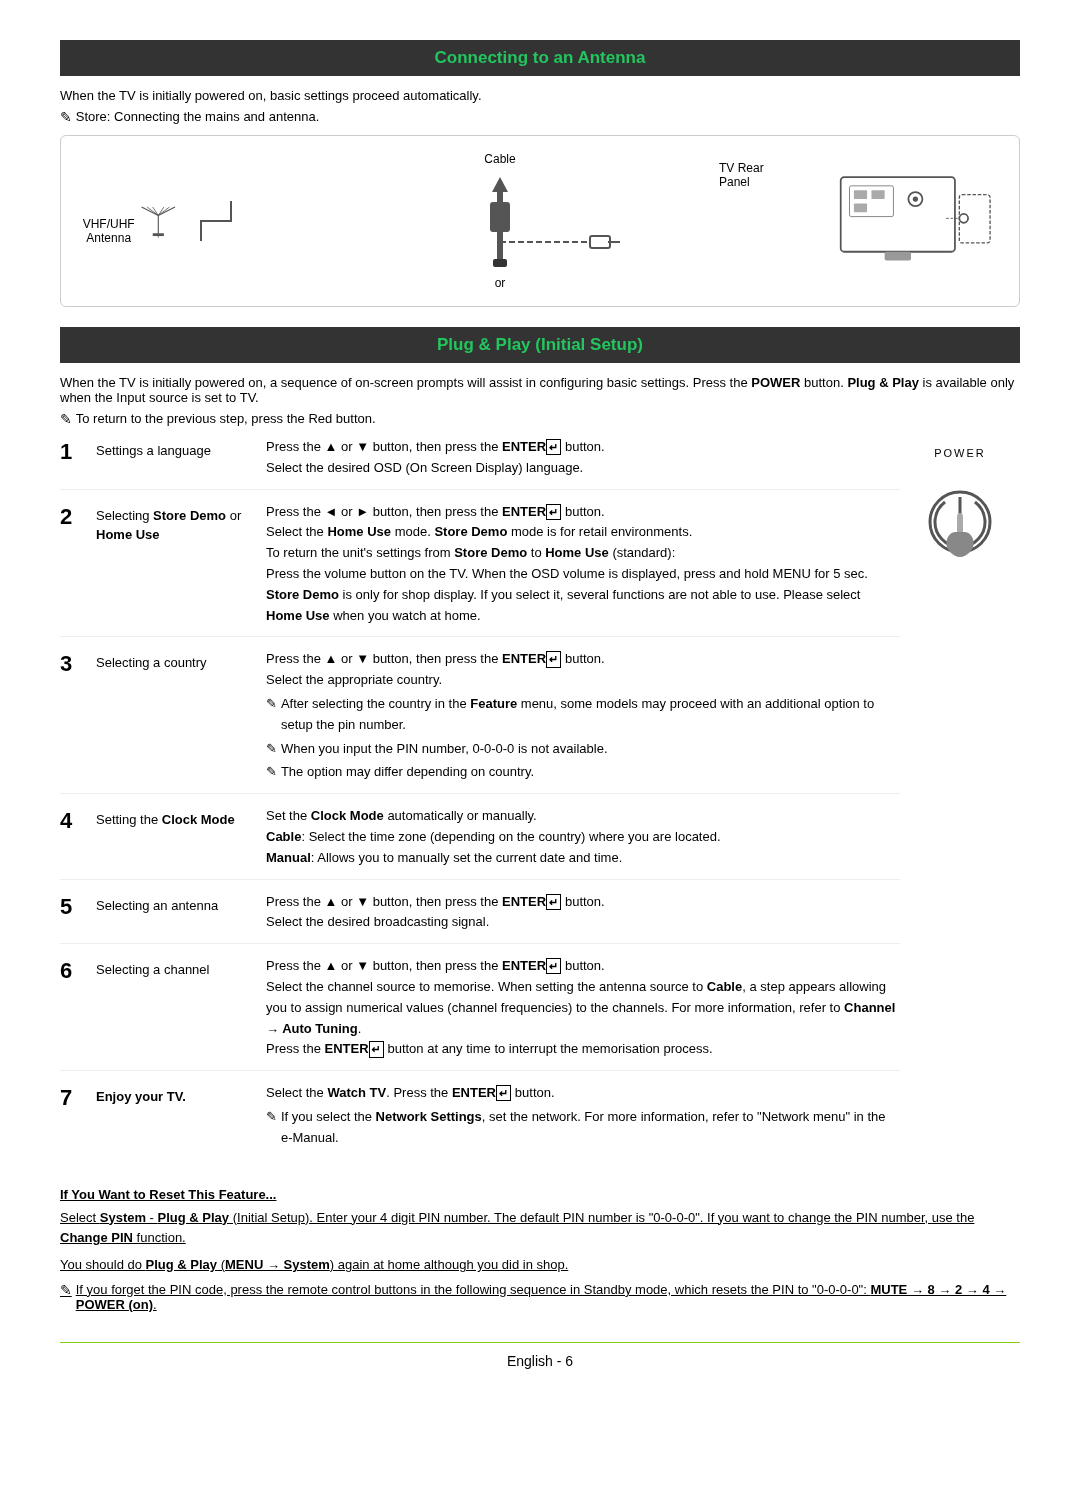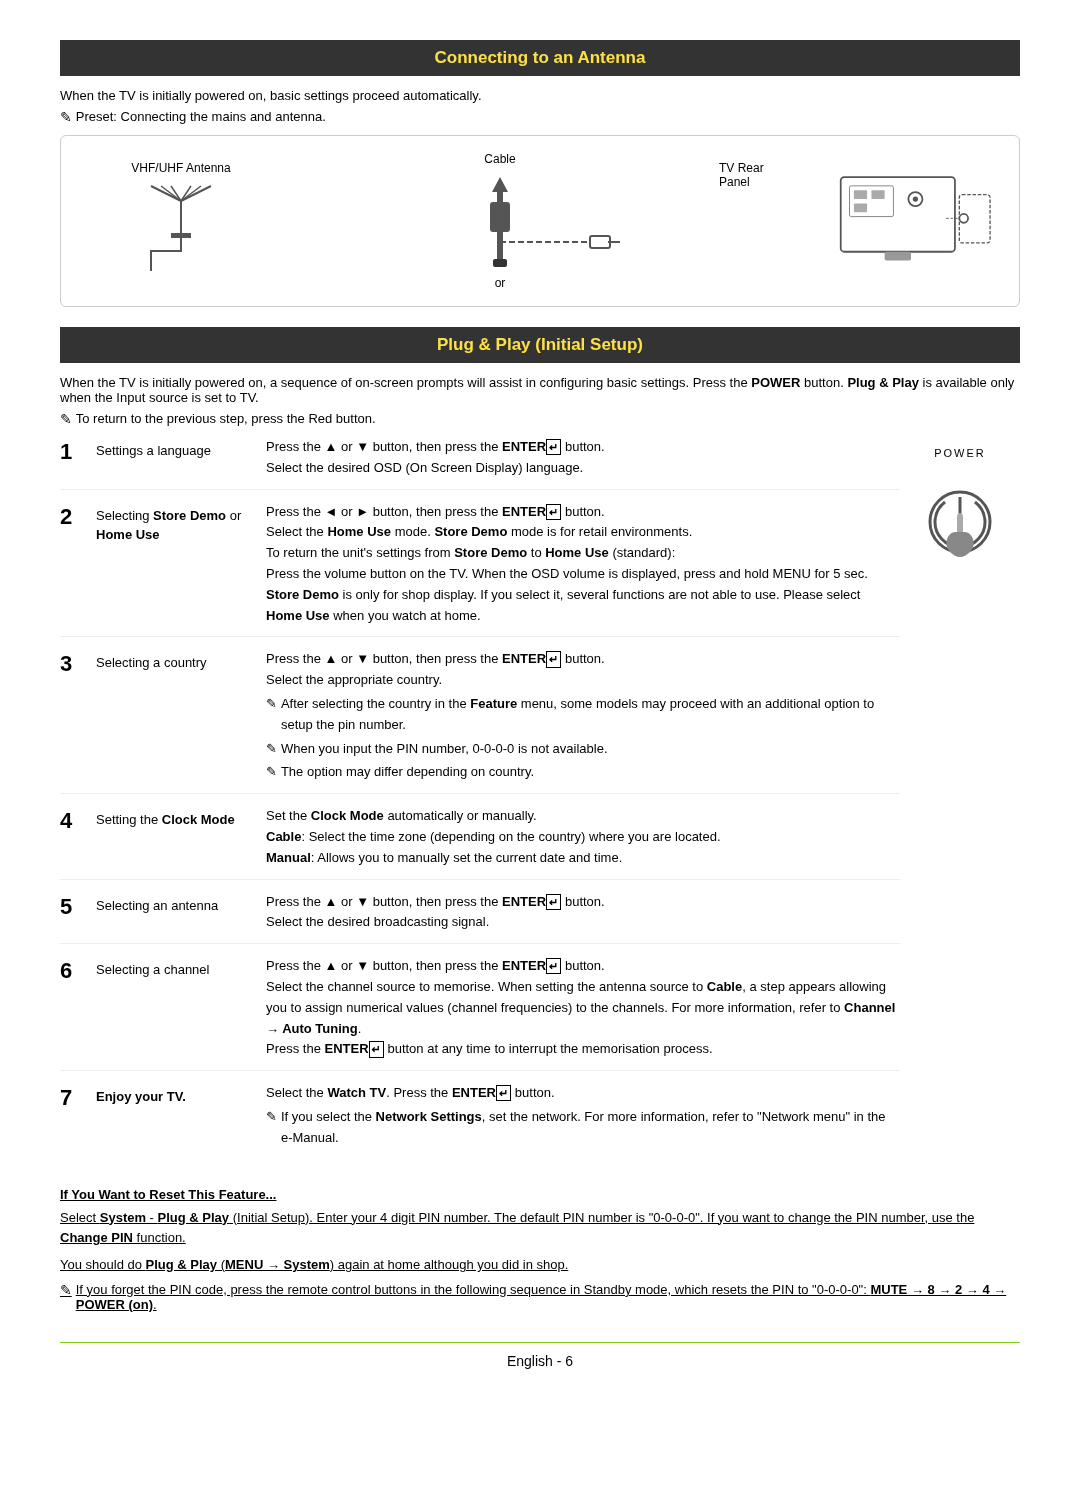--- a/index.html
+++ b/index.html
@@ -7,21 +7,21 @@
       font-family: Arial, sans-serif;
       font-size: 13px;
       background: #fff;
       color: #000;
       width: 1080px;
       min-height: 1494px;
       padding: 40px 60px;
     }
     .section-header {
       background: #333;
-      color: #fde047;
+      color: #22c55e;
       text-align: center;
       font-size: 17px;
       font-weight: bold;
       padding: 8px 0;
       margin-bottom: 12px;
     }
     .antenna-section {
       margin-bottom: 20px;
     }
     .intro-text {
@@ -45,22 +45,21 @@
       margin-bottom: 20px;
       position: relative;
       display: flex;
       align-items: center;
       justify-content: space-between;
       min-height: 160px;
       background: #fff;
     }
     .diagram-left {
       display: flex;
-      flex-direction: column;
-      align-items: center;
+      align-items: flex-end;
       width: 200px;
     }
     .diagram-label {
       font-size: 12px;
       margin-bottom: 6px;
       text-align: center;
     }
     .antenna-svg {
       width: 80px;
       height: 60px;
@@ -179,21 +178,21 @@
 </head>
 <body>
 
 <div class="antenna-section">
   <div class="section-header">Connecting to an Antenna</div>
 
   <p class="intro-text">When the TV is initially powered on, basic settings proceed automatically.</p>
 
   <div class="note-line">
     <span class="note-icon">✎</span>
-    <span>Preset: Connecting the mains and antenna.</span>
+    <span>Store: Connecting the mains and antenna.</span>
   </div>
 
   <div class="diagram-box">
 
     <div class="diagram-left">
       <div class="diagram-label">VHF/UHF Antenna</div>
       <svg class="antenna-svg" viewBox="0 0 80 60">
 
         <line x1="40" y1="55" x2="40" y2="20" stroke="#555" stroke-width="2"></line>
         <line x1="40" y1="20" x2="10" y2="5" stroke="#555" stroke-width="2"></line>

